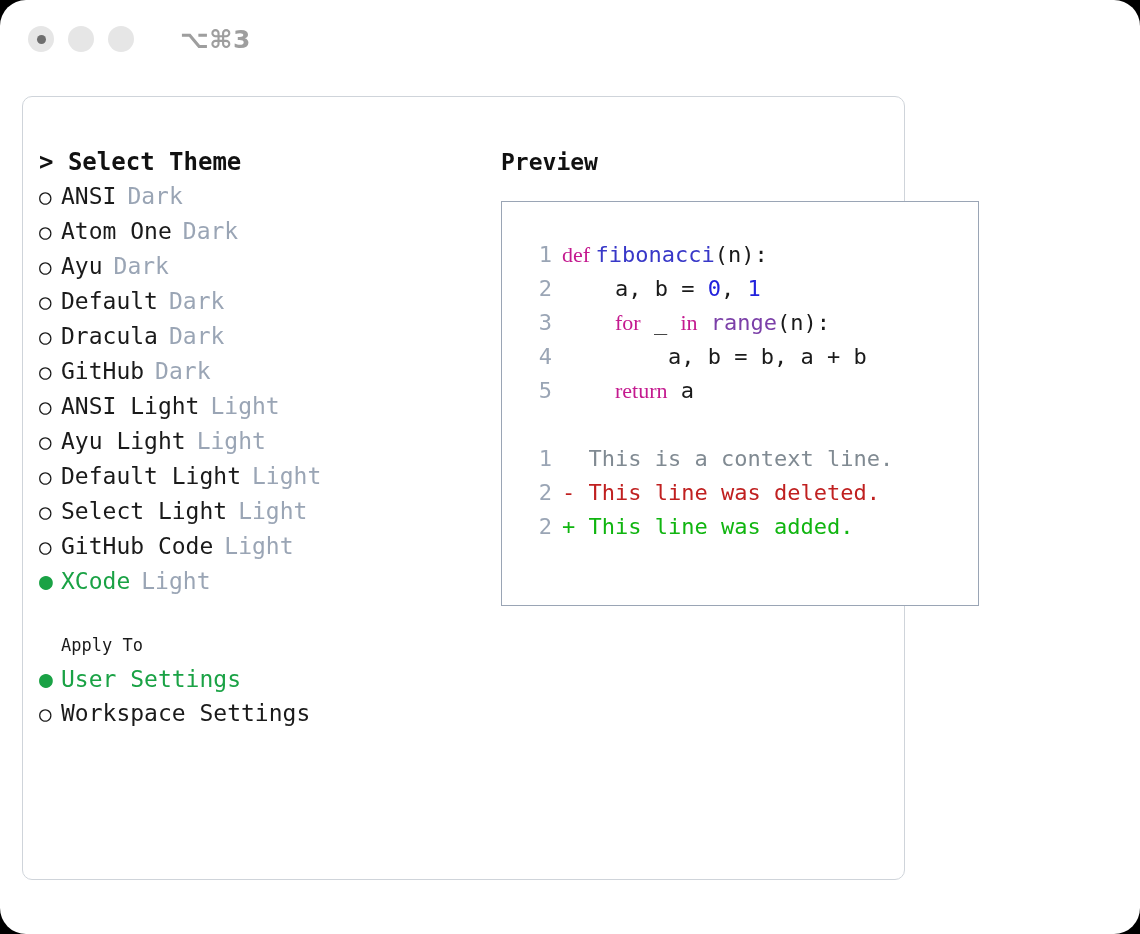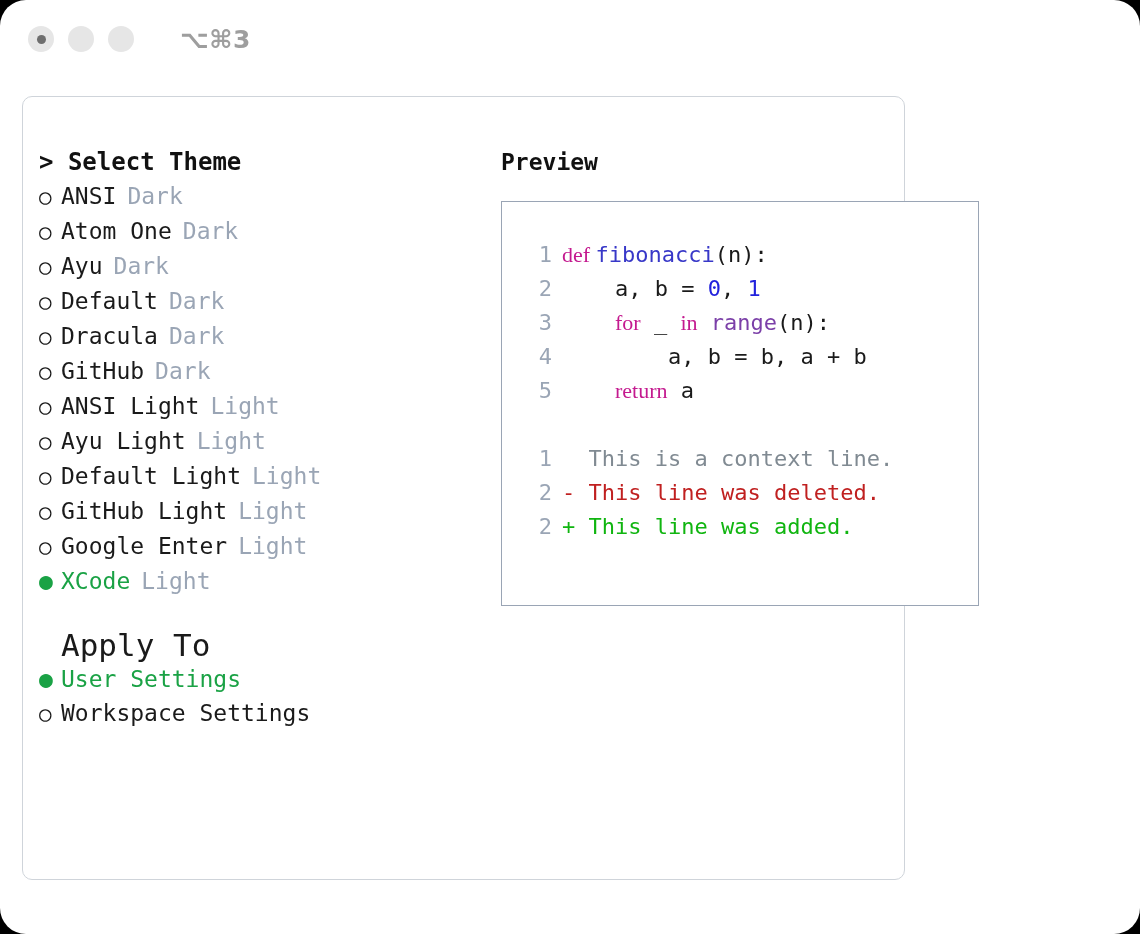--- a/index.html
+++ b/index.html
@@ -126,21 +126,21 @@
   }
   .bullet.sel { color: #1aa245; font-size: 23px; }
   .row .label { color: #1a1a1a; }
   .row.selected .label { color: #1aa245; }
   .row .variant {
     color: #9aa5b5;
     margin-left: 11px;
   }
 
   .apply-head {
-    font-size: 31px;
+    font-size: 17px;
     color: #1a1a1a;
     line-height: 34px;
     padding-left: 22px;
     white-space: pre;
   }
 
   .spacer-sm { height: 30px; }
   .spacer-md { height: 38px; }
 
   .hint {
@@ -212,22 +212,22 @@
         <div id="theme-rows">
             <div class="row"><span class="bullet">○</span><span class="label">ANSI</span><span class="variant">Dark</span></div>
             <div class="row"><span class="bullet">○</span><span class="label">Atom One</span><span class="variant">Dark</span></div>
             <div class="row"><span class="bullet">○</span><span class="label">Ayu</span><span class="variant">Dark</span></div>
             <div class="row"><span class="bullet">○</span><span class="label">Default</span><span class="variant">Dark</span></div>
             <div class="row"><span class="bullet">○</span><span class="label">Dracula</span><span class="variant">Dark</span></div>
             <div class="row"><span class="bullet">○</span><span class="label">GitHub</span><span class="variant">Dark</span></div>
             <div class="row"><span class="bullet">○</span><span class="label">ANSI Light</span><span class="variant">Light</span></div>
             <div class="row"><span class="bullet">○</span><span class="label">Ayu Light</span><span class="variant">Light</span></div>
             <div class="row"><span class="bullet">○</span><span class="label">Default Light</span><span class="variant">Light</span></div>
-            <div class="row"><span class="bullet">○</span><span class="label">GitHub Light</span><span class="variant">Light</span></div>
-            <div class="row"><span class="bullet">○</span><span class="label">Google Enter</span><span class="variant">Light</span></div>
+            <div class="row"><span class="bullet">○</span><span class="label">Select Light</span><span class="variant">Light</span></div>
+            <div class="row"><span class="bullet">○</span><span class="label">GitHub Code</span><span class="variant">Light</span></div>
             <div class="row selected"><span class="bullet sel">●</span><span class="label">XCode</span><span class="variant">Light</span></div>
           </div>
 
         <div class="spacer-sm"></div>
 
         <div class="apply-head">Apply To</div>
         <div id="apply-rows">
             <div class="row selected"><span class="bullet sel">●</span><span class="label">User Settings</span></div>
             <div class="row"><span class="bullet">○</span><span class="label">Workspace Settings</span></div>
           </div>

